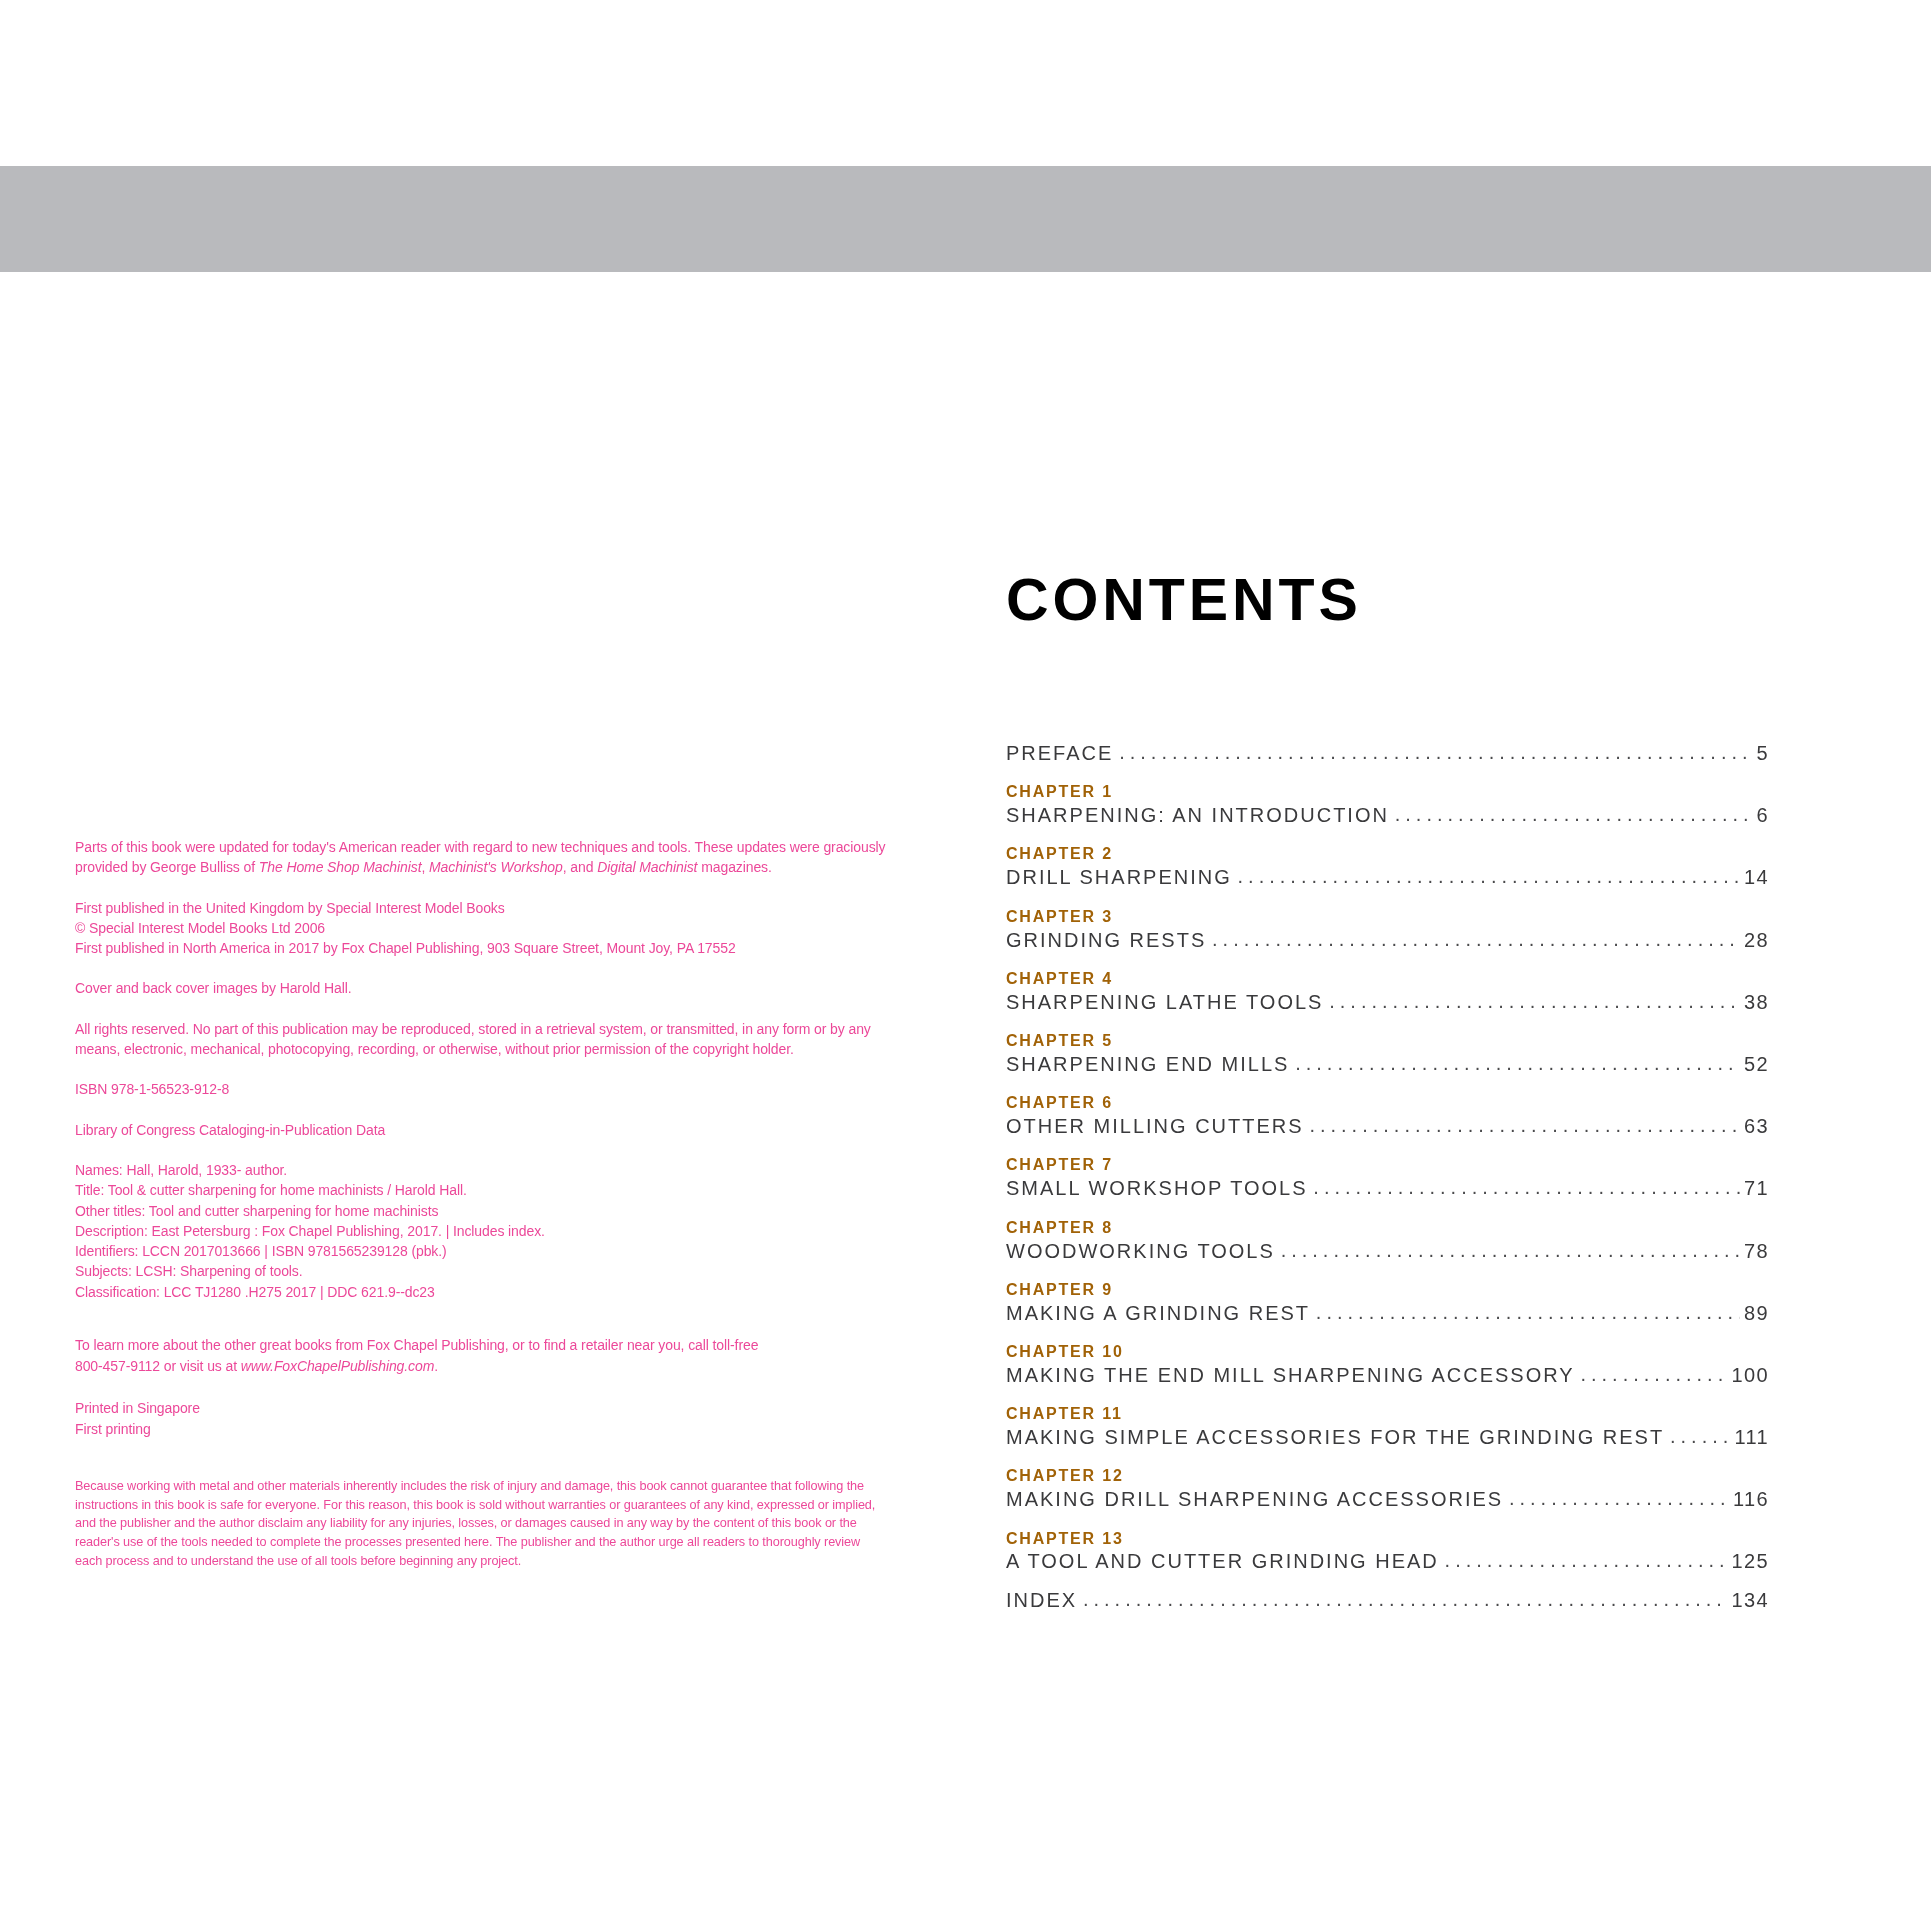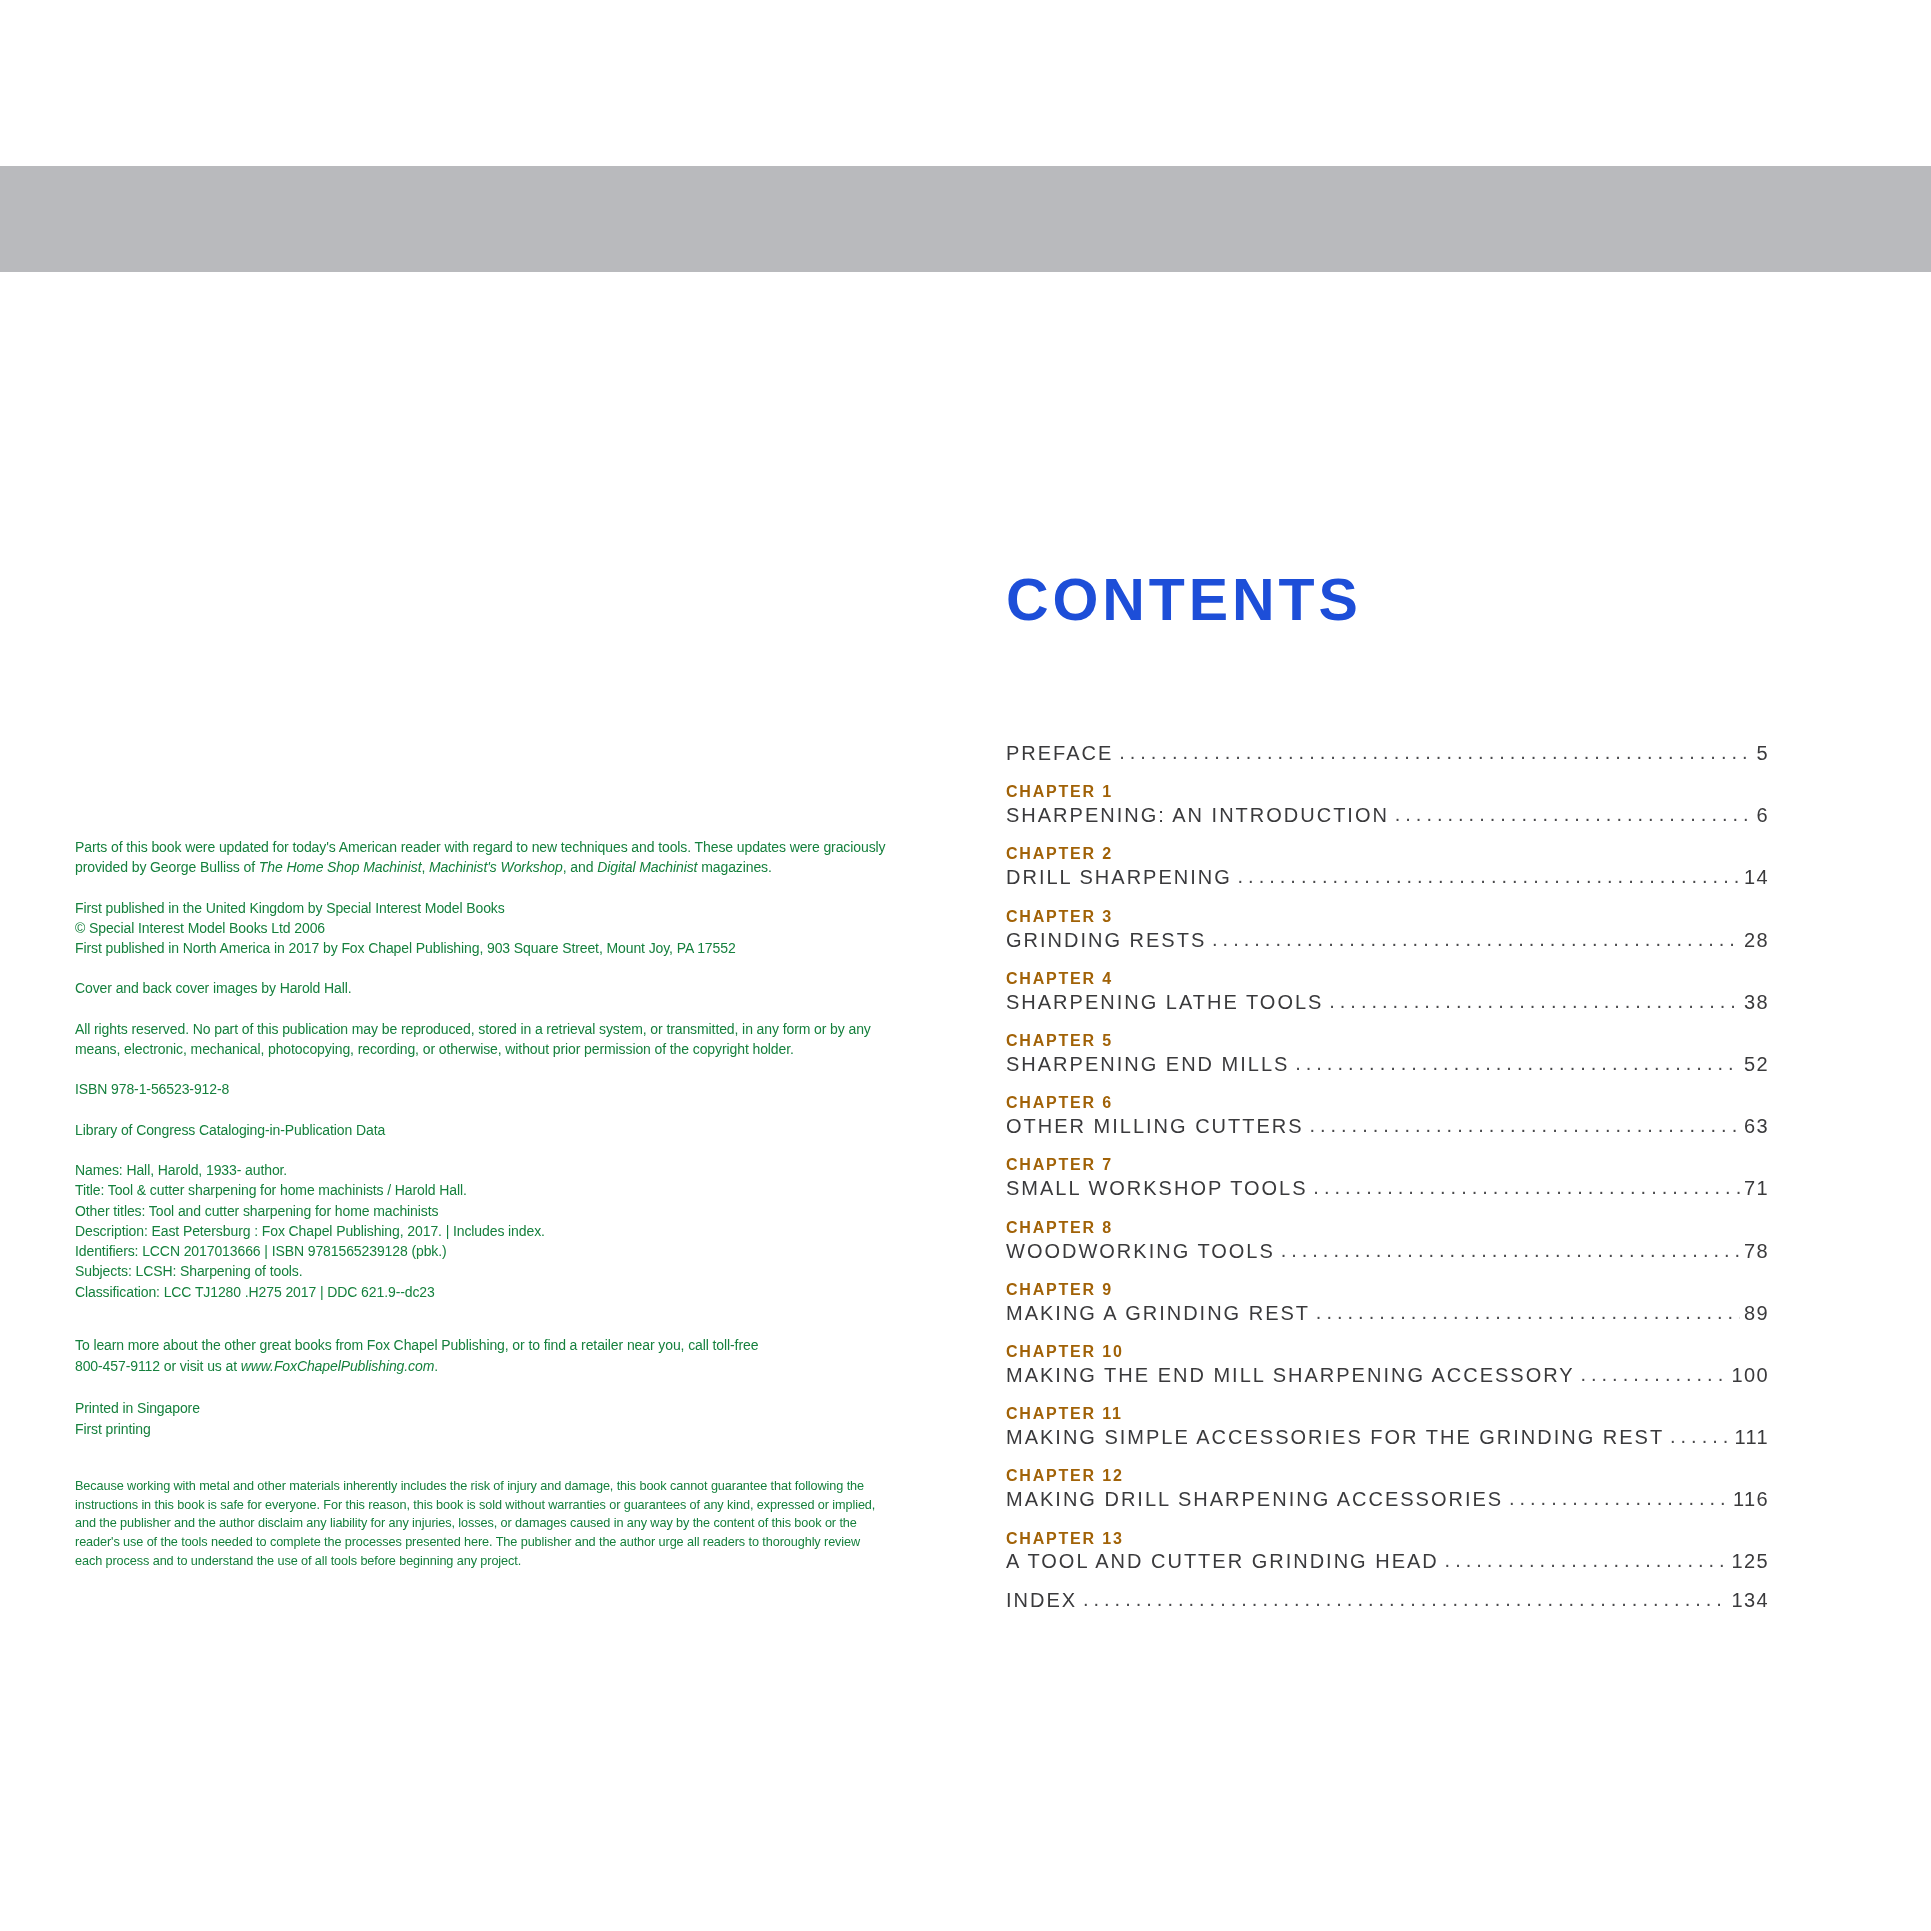--- a/index.html
+++ b/index.html
@@ -40,21 +40,21 @@
   }
 
   
   .left-page {
     position: absolute;
     left: 75px;
     top: 565px;
     width: 811px;
     font-size: 14px;
     line-height: 1.45;
-    color: #15803d;
+    color: #ec4899;
     letter-spacing: -0.1px;
   }
   .left-page p {
     margin: 0 0 20px 0;
   }
   .left-page .blockgap {
     margin-bottom: 20px;
   }
   .left-page em {
     font-style: italic;
@@ -81,21 +81,21 @@
   .right-page {
     position: absolute;
     left: 1006px;
     top: 299px;
     width: 792px;
   }
   .contents-title {
     font-size: 59px;
     font-weight: bold;
     letter-spacing: 3.9px;
-    color: #1d4ed8;
+    color: #000000;
     margin: 0;
     padding: 0;
     line-height: 1;
   }
   .toc {
     margin-top: 112px;
     width: 763px;
   }
   .toc-entry {
     margin-bottom: 0;

